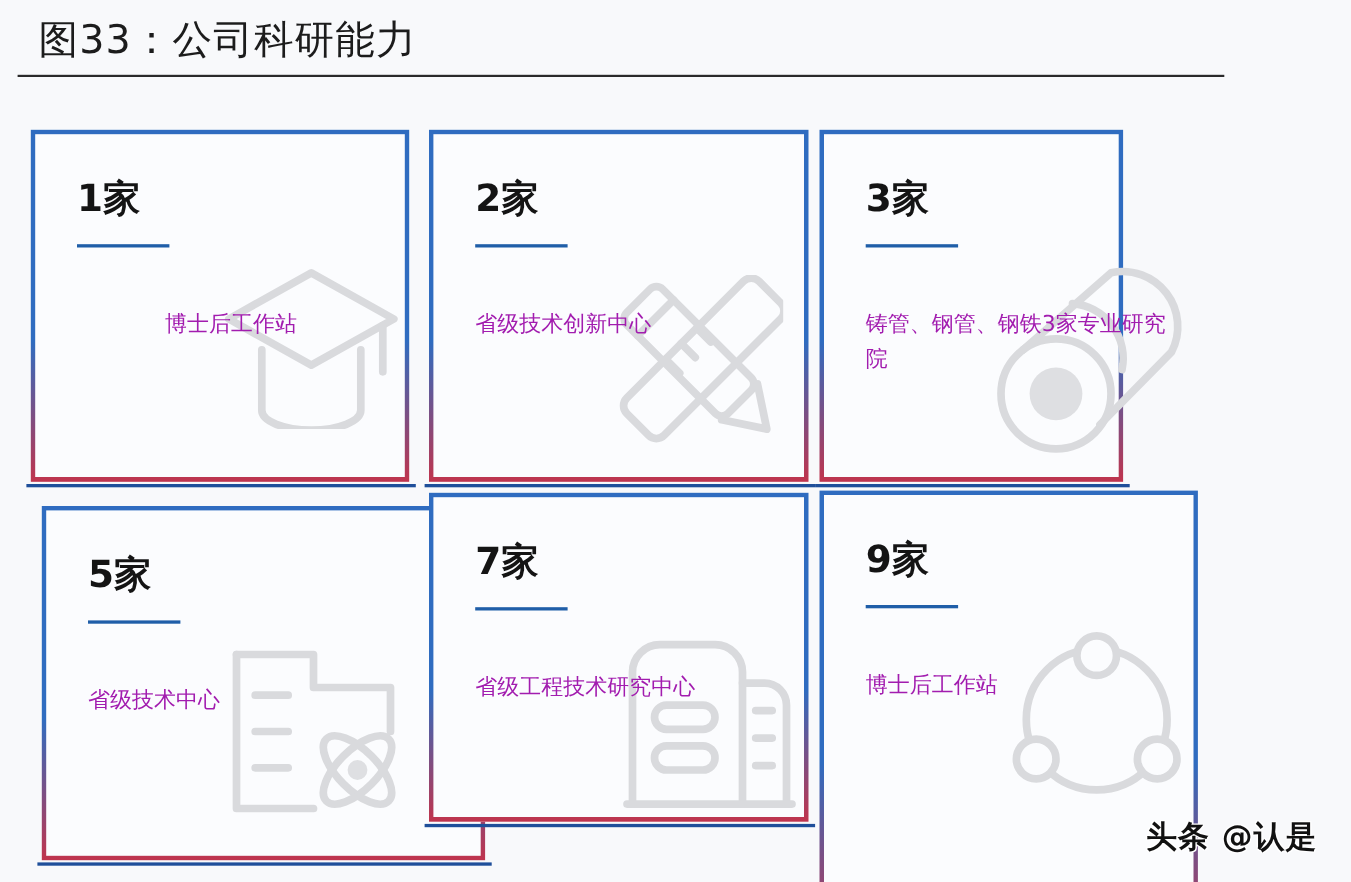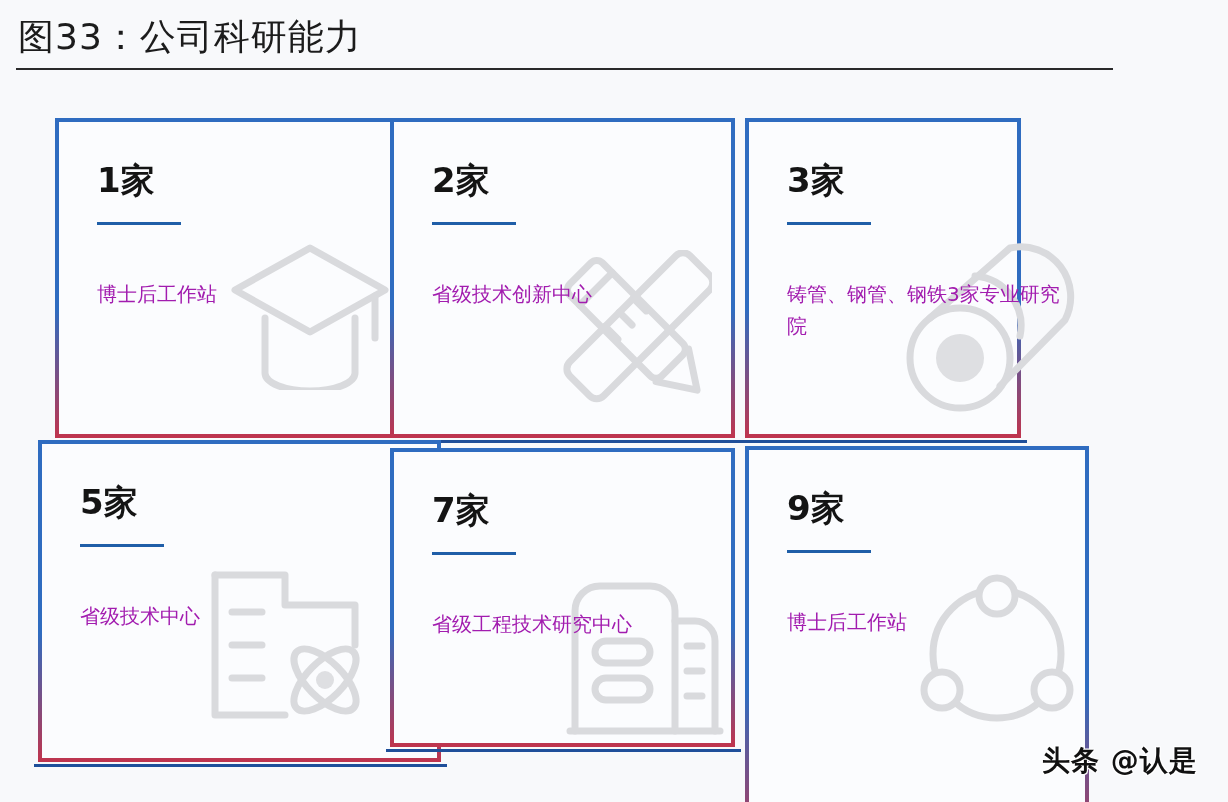--- a/index.html
+++ b/index.html
@@ -2,21 +2,21 @@
 <html><head>
 <meta charset="utf-8">
 <style>
   html, body { margin:0; padding:0; }
   body {
     width:1228px; height:802px; position:relative; overflow:hidden;
     background:#f8f9fb;
     font-family:"DejaVu Sans","Liberation Sans",sans-serif;
   }
   .title {
-    position:absolute; left:18px; top:14px;
+    position:absolute; left:35px; top:14px;
     font-size:36px; color:#1c1c1c; letter-spacing:1px; line-height:46px;
     font-family:"DejaVu Sans","Liberation Sans",sans-serif;
   }
   .title-rule {
     position:absolute; left:16px; top:68px; width:1097px; height:2px; background:#2a2a2a;
   }
   .card {
     position:absolute; box-sizing:border-box;
     background:#fbfcfe;
   }
@@ -53,21 +53,21 @@
     font-family:"DejaVu Sans","Liberation Sans",sans-serif;
     font-weight:bold;
   }
 </style>
 </head>
 <body>
 
 <div class="title">图33：公司科研能力</div>
 <div class="title-rule"></div>
 
-<div class="card" style="left:55px;top:118px;width:344px;height:320px;">
+<div class="card" style="left:28px;top:118px;width:344px;height:320px;text-align:center;">
   <div class="frame"></div>
   <div class="shadow-line"></div>
   <svg class="icon" width="170" height="150" viewBox="0 0 170 150" style="left:170px;top:122px;">
     <polygon points="85,8 160,50 85,92 10,50"></polygon>
     <path d="M40,78 v55 a45,18 0 0 0 90,0 v-55"></path>
     <path d="M150,56 v42"></path>
   </svg>
   <div class="count">1家</div>
   <div class="accent"></div>
   <div class="label">博士后工作站</div>
@@ -99,21 +99,21 @@
     <circle cx="55" cy="122" r="50"></circle>
     <circle cx="55" cy="122" r="24" fill="#dedfe2" stroke="none"></circle>
     <path d="M25,82 L105,12 a50,50 0 0 1 55,72 L95,150"></path>
     <path d="M70,40 a50,50 0 0 1 45,60"></path>
   </svg>
   <div class="count">3家</div>
   <div class="accent"></div>
   <div class="label">铸管、钢管、钢铁3家专业研究院</div>
 </div>
 
-<div class="card" style="left:38px;top:440px;width:403px;height:322px;">
+<div class="card" style="left:38px;top:460px;width:403px;height:322px;">
   <div class="frame"></div>
   <div class="shadow-line"></div>
   <svg class="icon" width="160" height="160" viewBox="0 0 160 160" style="left:172px;top:130px;">
     <path d="M5,5 h70 v30 h70 v40"></path>
     <path d="M5,5 v140 h70"></path>
     <path d="M22,42 h30 M22,75 h30 M22,108 h30"></path>
     <ellipse cx="115" cy="110" rx="40" ry="18" transform="rotate(45 115 110)"></ellipse>
     <ellipse cx="115" cy="110" rx="40" ry="18" transform="rotate(-45 115 110)"></ellipse>
     <circle cx="115" cy="110" r="9" fill="#dedfe2" stroke="none"></circle>
   </svg>

